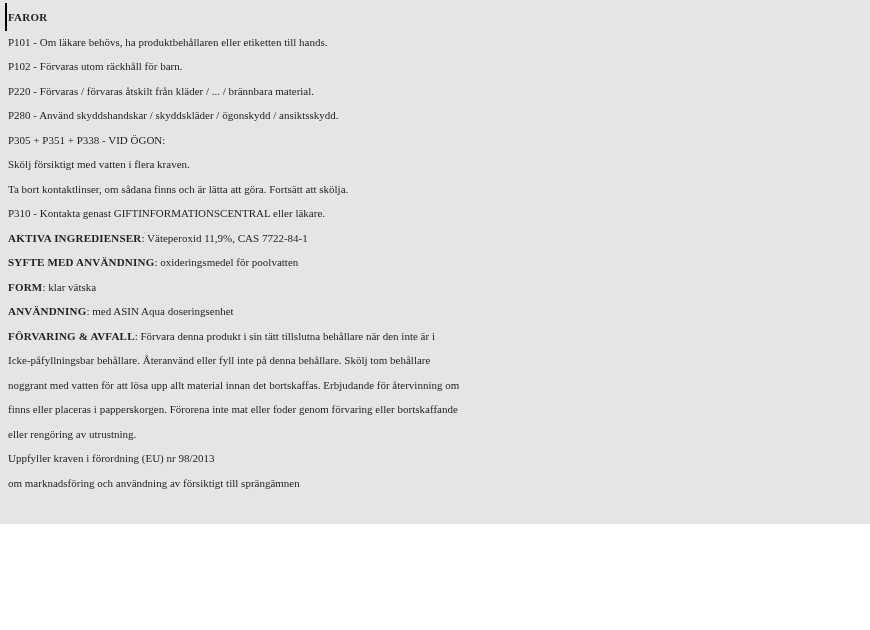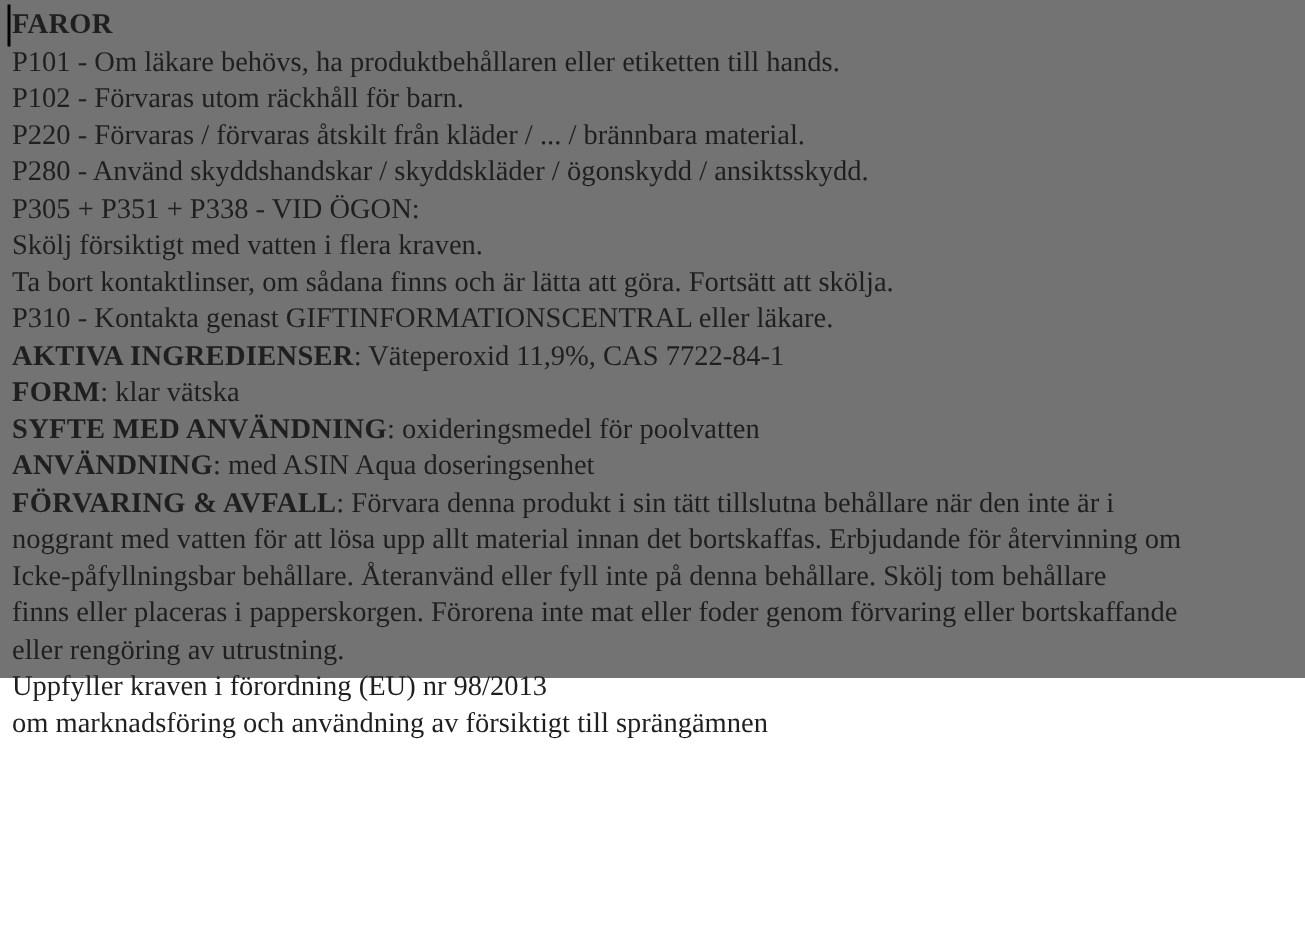--- a/index.html
+++ b/index.html
@@ -8,24 +8,24 @@
     background: #ffffff;
   }
   body {
     width: 870px;
     height: 630px;
     overflow: hidden;
   }
   .doc-page {
     position: relative;
     width: 870px;
-    height: 452px;
-    background: #737373;
+    height: 524px;
+    background: #e5e5e5;
     font-family: "Liberation Serif", "DejaVu Serif", serif;
-    font-size: 19px;
+    font-size: 11px;
     line-height: 24.5px;
     color: #1f1f1f;
     box-sizing: border-box;
     padding: 5px 4px 0 8px;
   }
   .text-cursor {
     position: absolute;
     left: 5px;
     top: 3px;
     width: 2px;
@@ -51,24 +51,24 @@
   <p class="line"><strong>FAROR</strong><span></span></p>
   <p class="line"><strong></strong><span>P101 - Om läkare behövs, ha produktbehållaren eller etiketten till hands.</span></p>
   <p class="line"><strong></strong><span>P102 - Förvaras utom räckhåll för barn.</span></p>
   <p class="line"><strong></strong><span>P220 - Förvaras / förvaras åtskilt från kläder / ... / brännbara material.</span></p>
   <p class="line"><strong></strong><span>P280 - Använd skyddshandskar / skyddskläder / ögonskydd / ansiktsskydd.</span></p>
   <p class="line"><strong></strong><span>P305 + P351 + P338 - VID ÖGON:</span></p>
   <p class="line"><strong></strong><span>Skölj försiktigt med vatten i flera kraven.</span></p>
   <p class="line"><strong></strong><span>Ta bort kontaktlinser, om sådana finns och är lätta att göra. Fortsätt att skölja.</span></p>
   <p class="line"><strong></strong><span>P310 - Kontakta genast GIFTINFORMATIONSCENTRAL eller läkare.</span></p>
   <p class="line"><strong>AKTIVA INGREDIENSER</strong><span>: Väteperoxid 11,9%, CAS 7722-84-1</span></p>
+  <p class="line"><strong>SYFTE MED ANVÄNDNING</strong><span>: oxideringsmedel för poolvatten</span></p>
   <p class="line"><strong>FORM</strong><span>: klar vätska</span></p>
-  <p class="line"><strong>SYFTE MED ANVÄNDNING</strong><span>: oxideringsmedel för poolvatten</span></p>
   <p class="line"><strong>ANVÄNDNING</strong><span>: med ASIN Aqua doseringsenhet</span></p>
   <p class="line"><strong>FÖRVARING &amp; AVFALL</strong><span>: Förvara denna produkt i sin tätt tillslutna behållare när den inte är i</span></p>
+  <p class="line"><strong></strong><span>Icke-påfyllningsbar behållare. Återanvänd eller fyll inte på denna behållare. Skölj tom behållare</span></p>
   <p class="line"><strong></strong><span>noggrant med vatten för att lösa upp allt material innan det bortskaffas. Erbjudande för återvinning om</span></p>
-  <p class="line"><strong></strong><span>Icke-påfyllningsbar behållare. Återanvänd eller fyll inte på denna behållare. Skölj tom behållare</span></p>
   <p class="line"><strong></strong><span>finns eller placeras i papperskorgen. Förorena inte mat eller foder genom förvaring eller bortskaffande</span></p>
   <p class="line"><strong></strong><span>eller rengöring av utrustning.</span></p>
   <p class="line"><strong></strong><span>Uppfyller kraven i förordning (EU) nr 98/2013</span></p>
   <p class="line"><strong></strong><span>om marknadsföring och användning av försiktigt till sprängämnen</span></p>
   <p class="line"><strong></strong><span></span></p>
 </div>
 
 </body></html>

